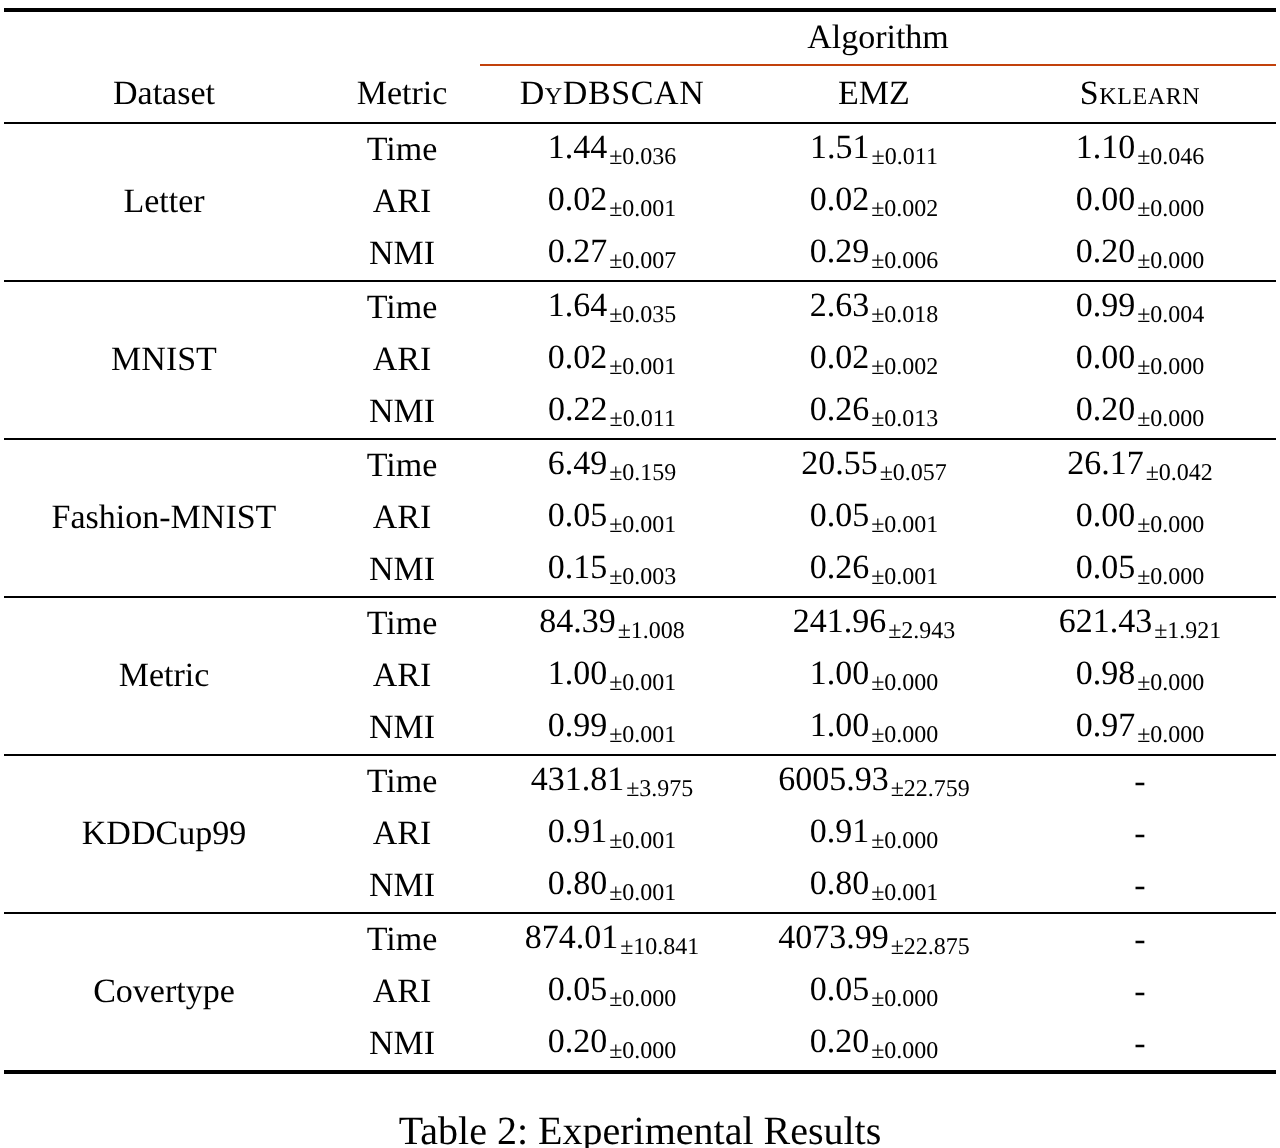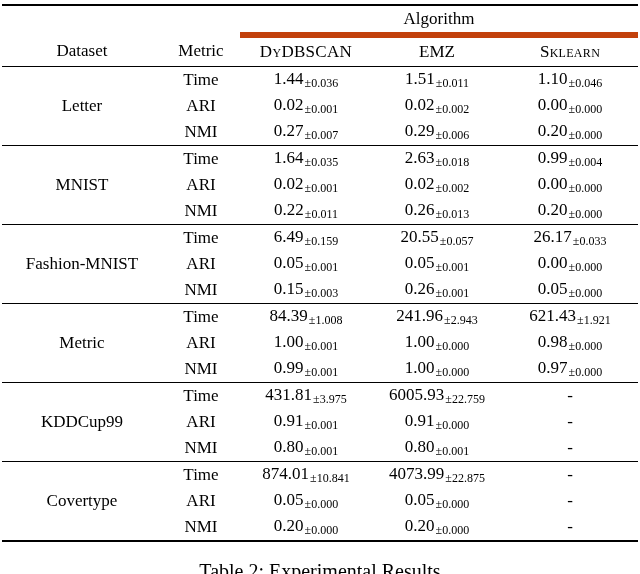--- a/index.html
+++ b/index.html
@@ -31,21 +31,21 @@
   col.c-a3      { width: 136px; }
 
   th, td {
     font-weight: normal;
     text-align: center;
     vertical-align: middle;
     padding: 0;
   }
   thead tr.group-row th { height: 26px; }
   thead tr.colhead-row th { height: 28px; border-bottom: 1px solid #000; }
-  th.algo-group { border-bottom: 6px solid #c2410c; }
+  th.algo-group { border-bottom: 1px solid #c2410c; }
   th.sc { font-variant: small-caps; letter-spacing: 0.3px; }
 
   tbody td { height: 26px; }
   tbody tr.group-start td { border-top: 1px solid #000; }
 
   td.dataset-cell { vertical-align: middle; }
 
   .val { display: inline; }
   .val.b { font-weight: normal; }
   .pm {
@@ -123,21 +123,21 @@
           <td class="metric-cell">NMI</td>
           <td class="value-cell"><span class="val">0.22</span><span class="pm">±0.011</span></td>
           <td class="value-cell"><span class="val b">0.26</span><span class="pm">±0.013</span></td>
           <td class="value-cell"><span class="val">0.20</span><span class="pm">±0.000</span></td>
         </tr>
         <tr class="group-start">
           <td class="dataset-cell" rowspan="3">Fashion-MNIST</td>
           <td class="metric-cell">Time</td>
           <td class="value-cell"><span class="val b">6.49</span><span class="pm">±0.159</span></td>
           <td class="value-cell"><span class="val">20.55</span><span class="pm">±0.057</span></td>
-          <td class="value-cell"><span class="val">26.17</span><span class="pm">±0.033</span></td>
+          <td class="value-cell"><span class="val">26.17</span><span class="pm">±0.042</span></td>
         </tr>
         <tr>
           <td class="metric-cell">ARI</td>
           <td class="value-cell"><span class="val b">0.05</span><span class="pm">±0.001</span></td>
           <td class="value-cell"><span class="val b">0.05</span><span class="pm">±0.001</span></td>
           <td class="value-cell"><span class="val">0.00</span><span class="pm">±0.000</span></td>
         </tr>
         <tr>
           <td class="metric-cell">NMI</td>
           <td class="value-cell"><span class="val">0.15</span><span class="pm">±0.003</span></td>

